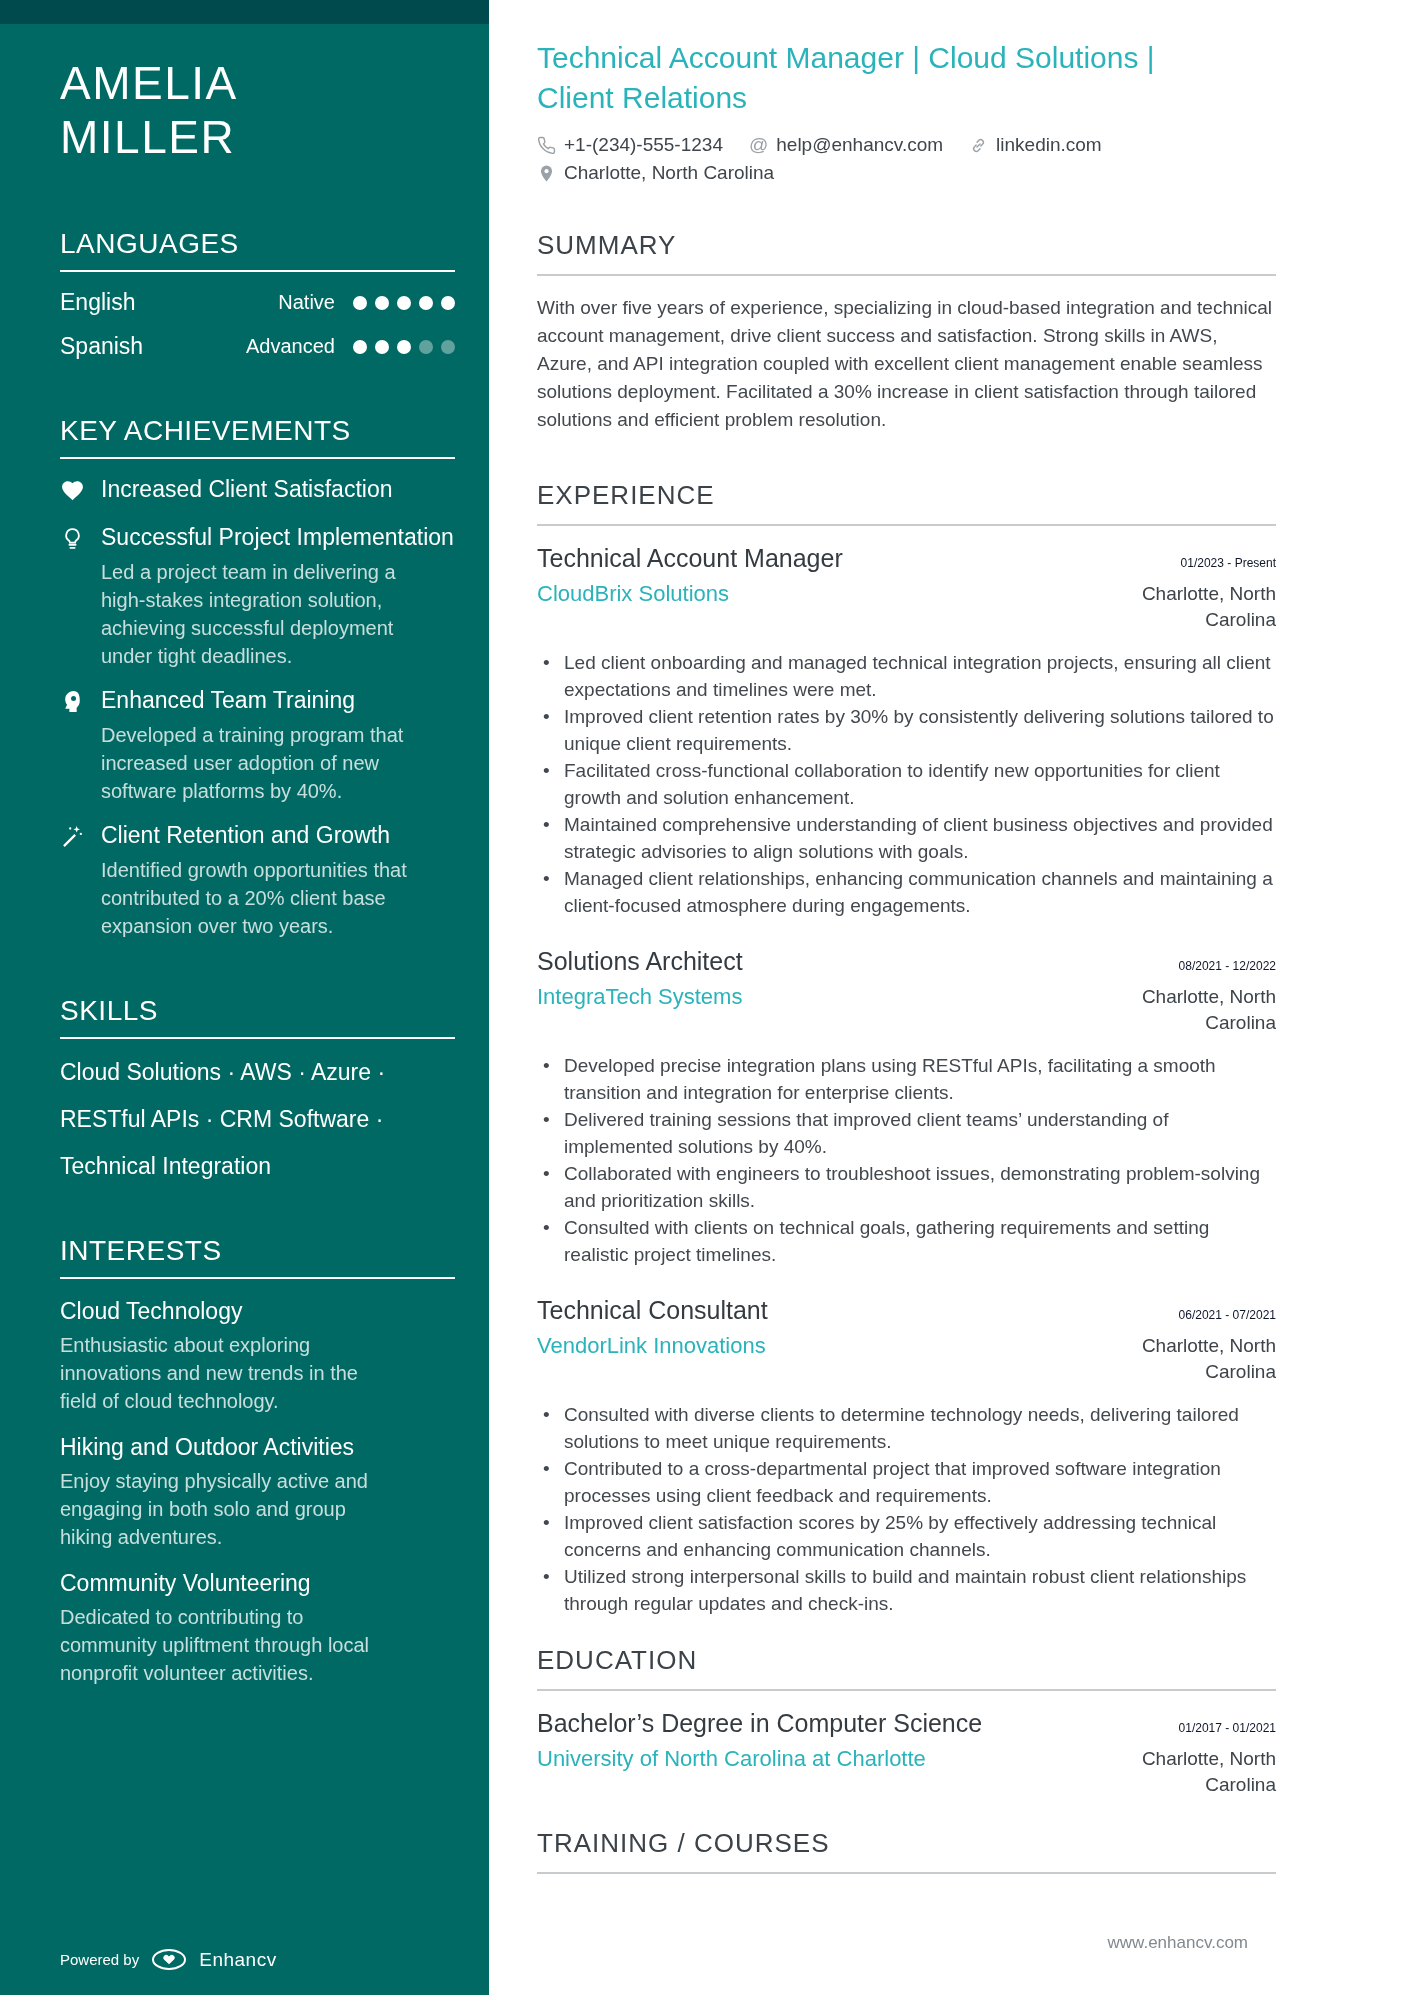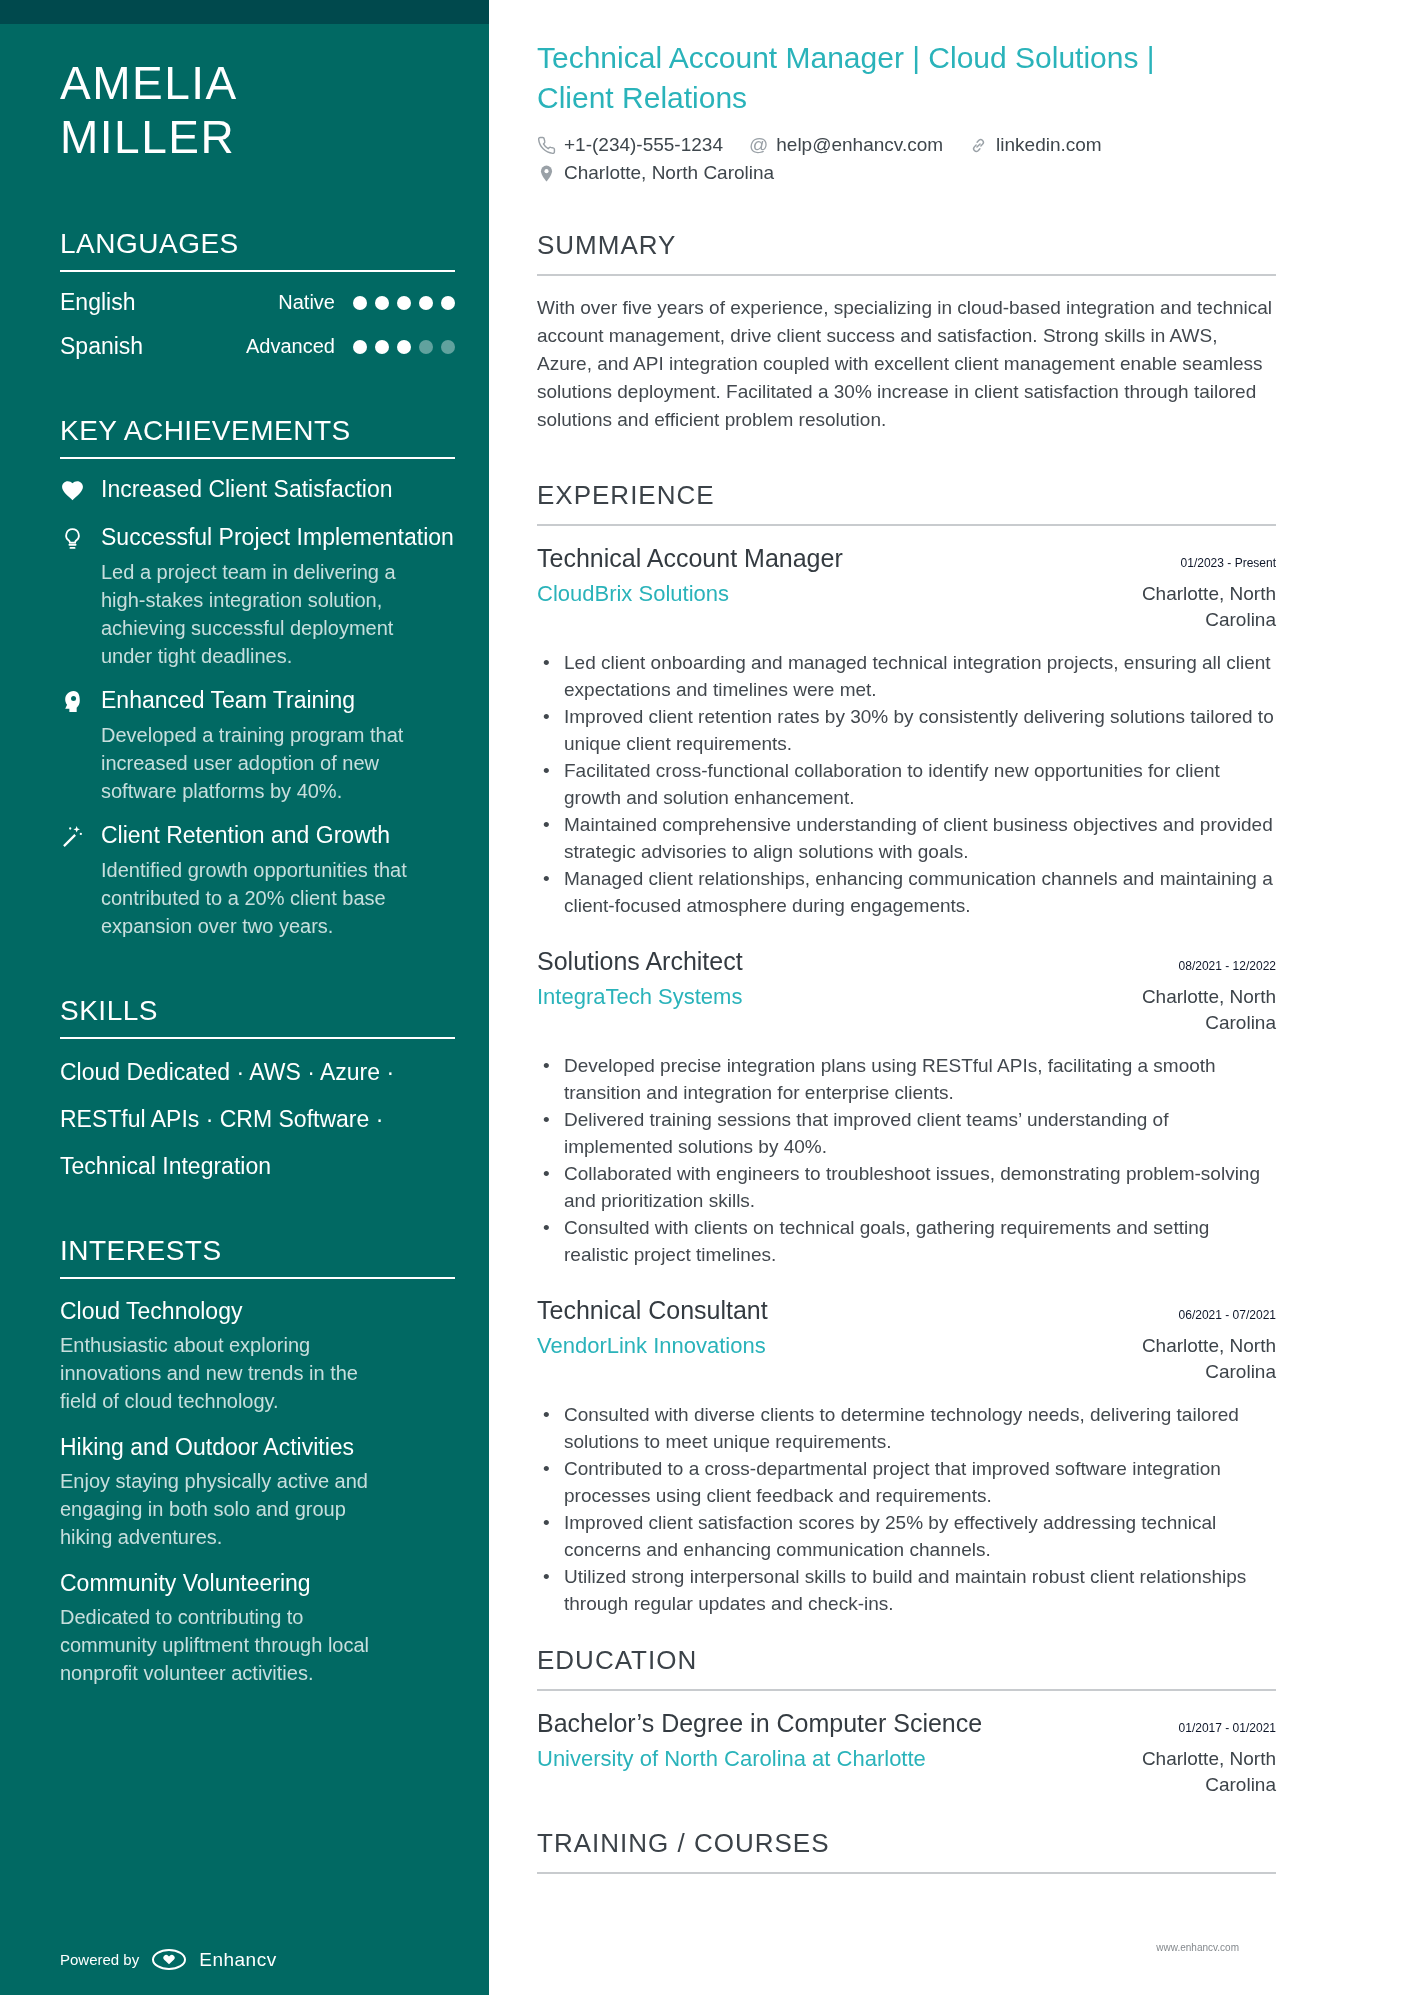--- a/index.html
+++ b/index.html
@@ -65,21 +65,21 @@
   .xp-bullets { list-style:none; margin-top:16px; }
   .xp-bullets li { position:relative; font-size:19px; line-height:27px; color:#42484e; padding-left:27px; max-width:830px; }
   .xp-bullets li::before { content:"•"; position:absolute; left:6px; top:0; color:#42484e; }
 
   .edu-entry .xp-title { font-size:25px; }
 
   .training-grid { display:grid; grid-template-columns:1fr 1fr; column-gap:42px; max-width:834px; }
   .course-name { font-size:22px; line-height:30px; color:#2ab3ba; }
   .course-issued { font-size:19px; color:#3f464b; margin-top:12px; }
 
-  .page-url { position:absolute; right:65px; bottom:42px; font-size:10px; color:#84898d; }
+  .page-url { position:absolute; right:56px; bottom:42px; font-size:17px; color:#84898d; }
 </style>
 </head>
 <body>
 
 <div class="page">
 
   <aside class="sidebar">
     <div class="top-strip"></div>
     <div class="sidebar-inner">
       <h1 class="person-name">
@@ -161,21 +161,21 @@
                 <div class="ach-desc">Identified growth opportunities that contributed to a 20% client base expansion over two years.</div>
               </div>
             </div>
           </div>
       </section>
 
       <section class="side-section">
         <h2 class="side-heading">SKILLS</h2>
         <hr class="side-rule">
         <div id="skills-lines">
-            <div class="skills-line">Cloud Dedicated · AWS · Azure ·</div>
+            <div class="skills-line">Cloud Solutions · AWS · Azure ·</div>
             <div class="skills-line">RESTful APIs · CRM Software ·</div>
             <div class="skills-line">Technical Integration</div>
           </div>
       </section>
 
       <section class="side-section">
         <h2 class="side-heading">INTERESTS</h2>
         <hr class="side-rule">
         <div id="interests-list">
             <div class="interest-item">

